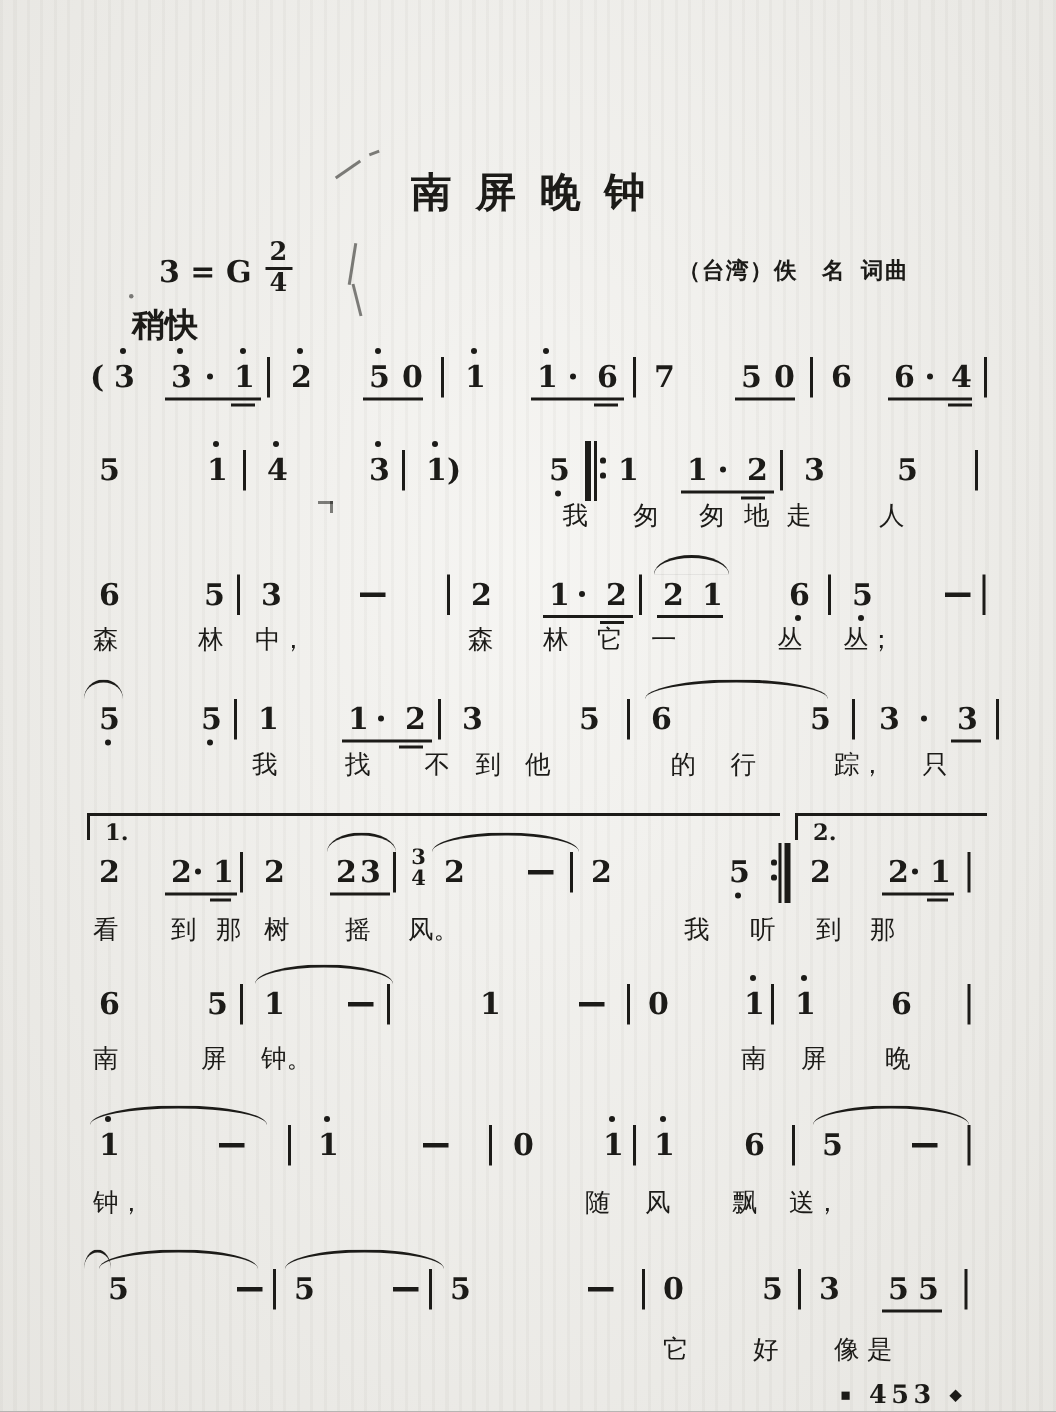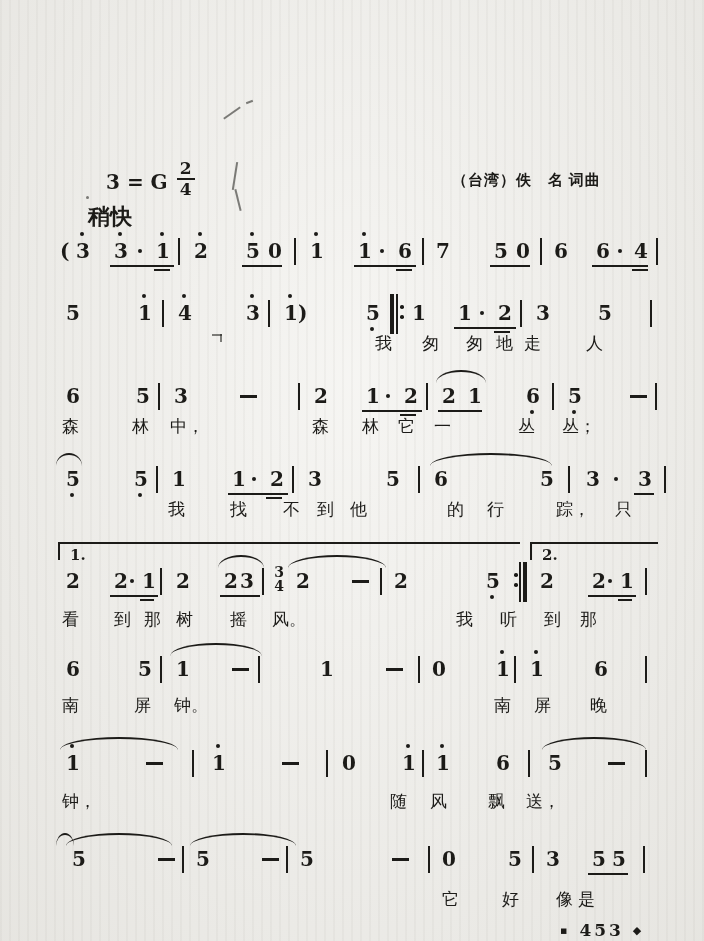--- a/index.html
+++ b/index.html
@@ -11,21 +11,21 @@
   .title{position:absolute;top:110px;left:0;right:0;text-align:center;
          font-size:27px;font-weight:bold;letter-spacing:16px;text-indent:16px;
          font-family:"DejaVu Sans",sans-serif;}
   .key{position:absolute;left:106px;top:160px;font-size:20px;font-weight:bold;white-space:nowrap;}
   .frac{display:inline-block;vertical-align:-6px;margin-left:9px;text-align:center;line-height:1;font-size:17px;}
   .frac b{display:block;border-bottom:2px solid #1c1b18;padding:0 3px 1px;}
   .frac i{display:block;font-style:normal;padding-top:1px;}
   .tempo{position:absolute;left:88px;top:202px;font-size:22px;font-weight:bold;
          font-family:"DejaVu Sans",sans-serif;}
   .credit{position:absolute;left:452px;top:171px;font-size:15px;font-weight:bold;
-          font-family:Liberation Serif, serif;letter-spacing:1px;white-space:nowrap;}
+          font-family:Liberation Mono, monospace;letter-spacing:1px;white-space:nowrap;}
   .notation{position:absolute;inset:0;}
   .system{position:absolute;left:0;width:704px;height:92px;}
   .note{position:absolute;top:0;font-size:20px;font-weight:bold;line-height:22px;
         font-family:"DejaVu Serif",serif;}
   .bar{position:absolute;top:-2px;width:2px;height:27px;background:#1c1b18;}
   .dash{position:absolute;top:10px;width:17px;height:3px;background:#1c1b18;}
   .ddot{position:absolute;top:9px;width:4px;height:4px;border-radius:50%;background:#1c1b18;}
   .odot{position:absolute;width:4px;height:4px;border-radius:50%;background:#1c1b18;}
   .ul{position:absolute;height:2px;background:#1c1b18;}
   .arc{position:absolute;height:11px;border-top:2px solid #1c1b18;
@@ -42,20 +42,21 @@
              font-family:"DejaVu Sans",sans-serif;color:#a9a8a4;opacity:.8;letter-spacing:0.5px;}
   .pagenum{position:absolute;left:560px;top:920px;font-size:17px;font-weight:bold;letter-spacing:3px;white-space:nowrap;}
   .pagenum .pm{font-size:11px;vertical-align:2px;}
   .artifact{position:absolute;background:#1c1b18;opacity:.55;}
 </style>
 </head>
 <body>
 
 <div class="paper">
 
+  <div class="title">南屏晚钟</div>
 
   <div class="key"><span>3 = G</span><span class="frac"><b>2</b><i>4</i></span></div>
 
   <div class="tempo">稍快</div>
 
   <div class="credit">（台湾）佚　名 词曲</div>
 
   <div class="notation">
       <div class="system" style="top: 240px;">
         <div class="note" style="left: 60px;">(</div>

